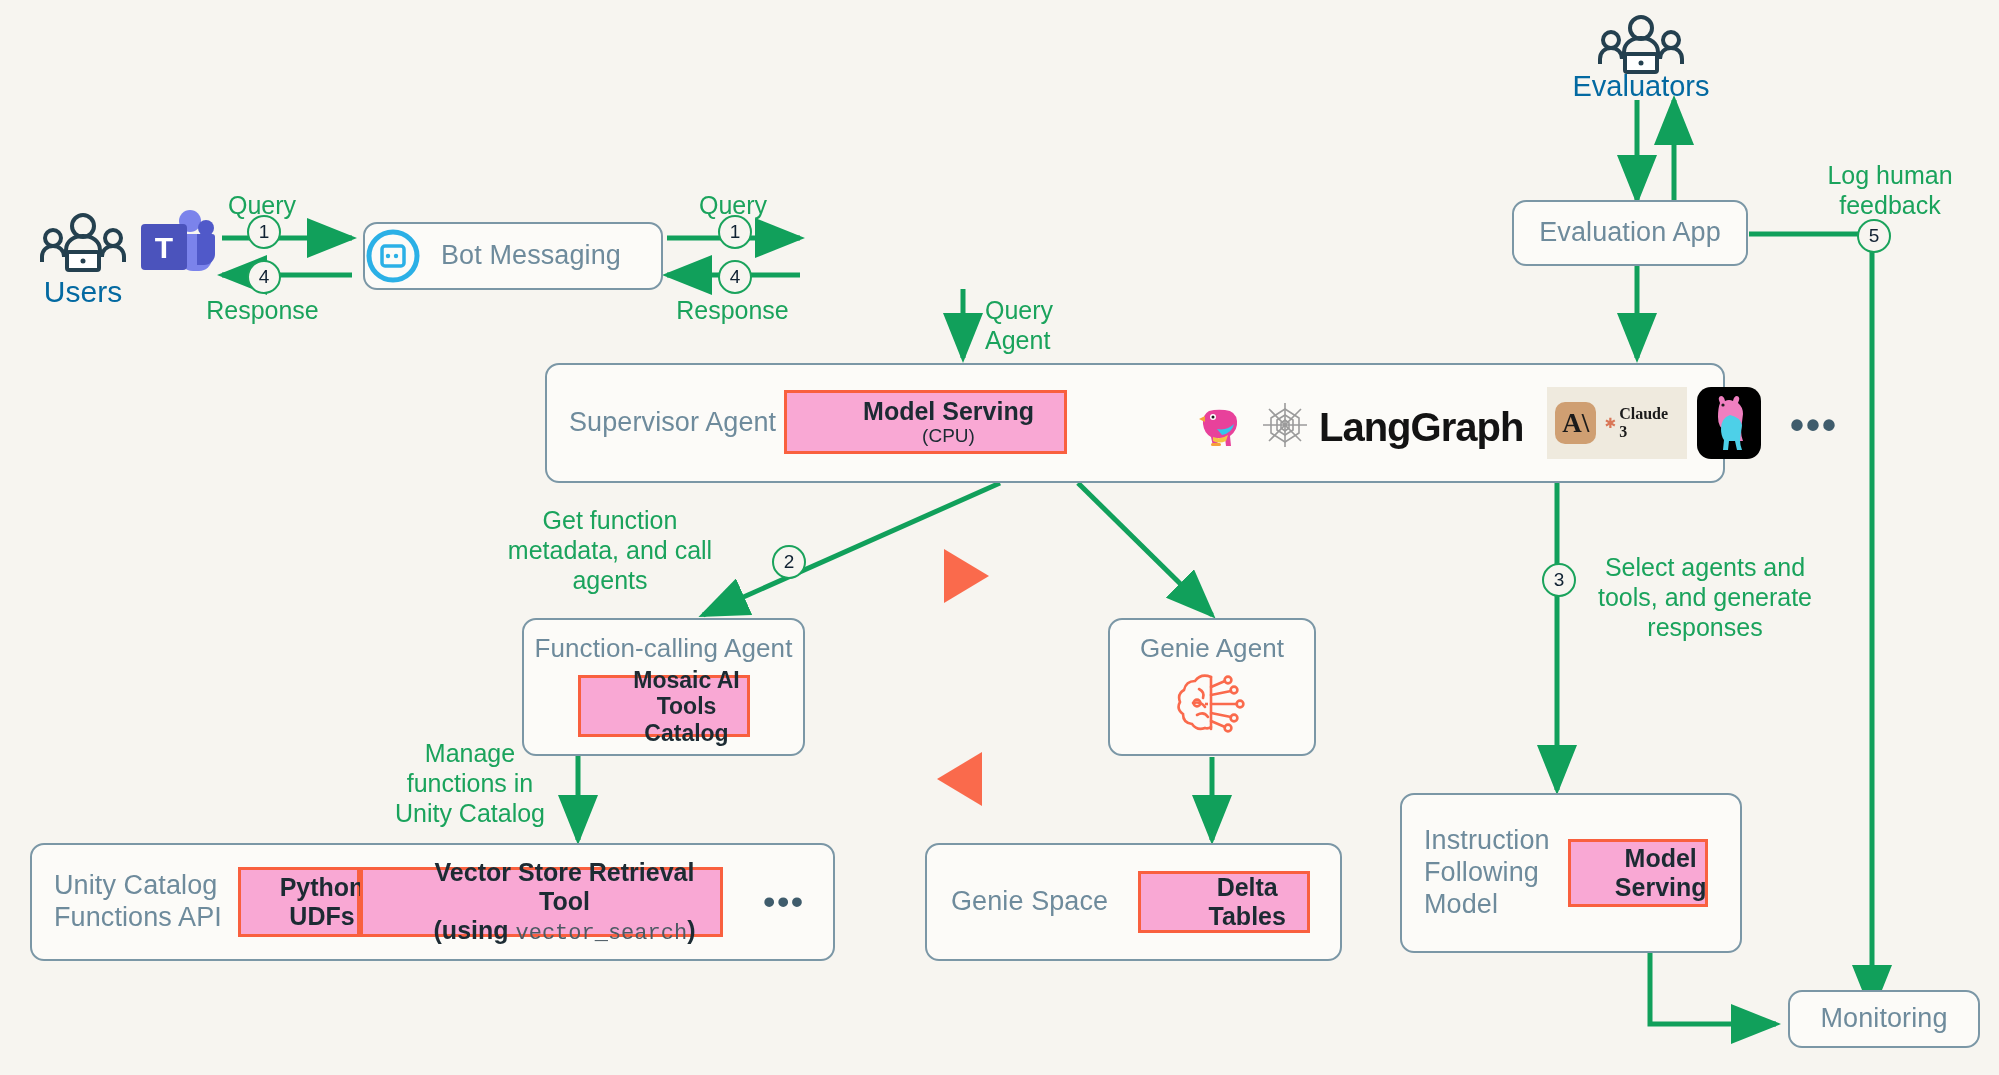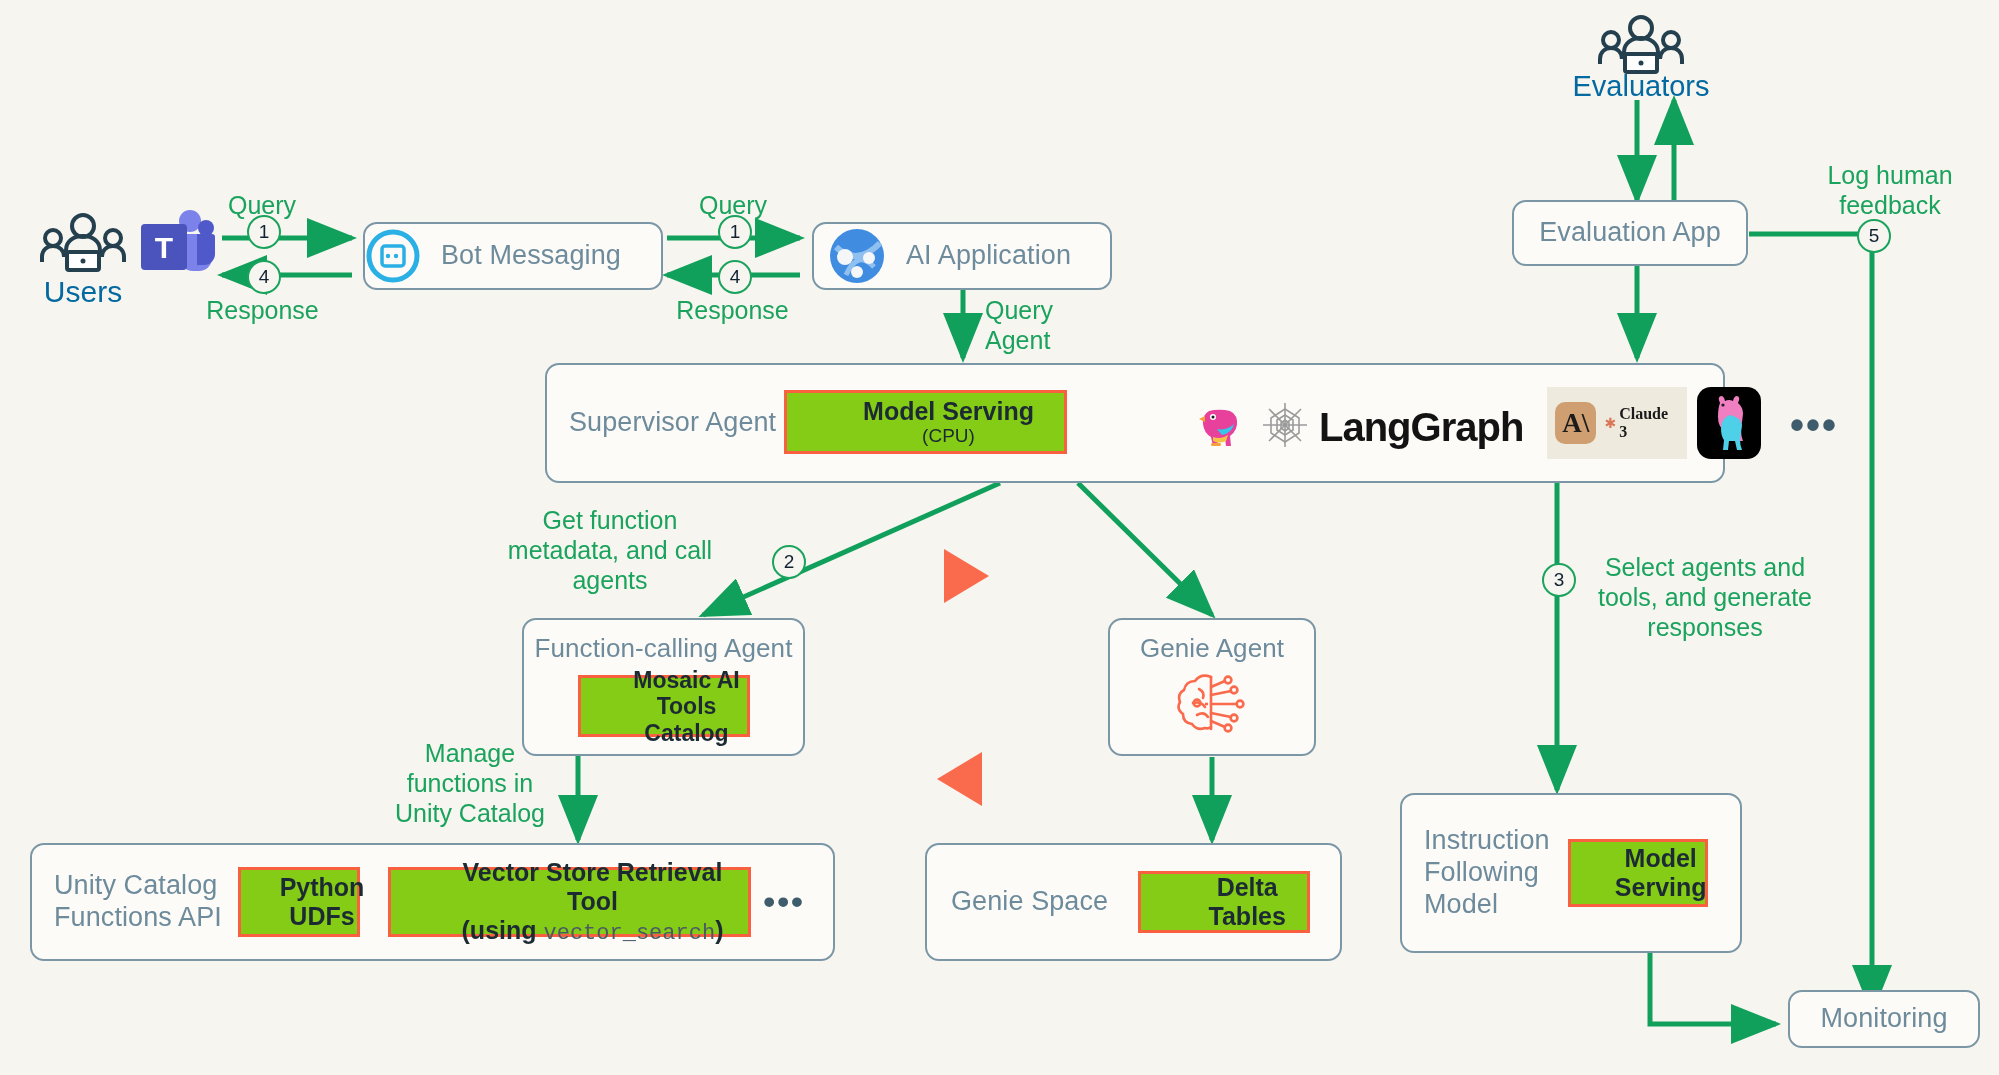--- a/index.html
+++ b/index.html
@@ -28,21 +28,21 @@
     font-size:27px;
     letter-spacing:.1px;
     white-space:pre-line;
     line-height:1.18;
   }
 
   
   .redbox{
     box-sizing:border-box;
     border:3px solid #f9603f;
-    background:#84cc16;
+    background:#f9a8d4;
     color:#1c2b33;
     display:flex;
     align-items:center;
     justify-content:center;
     text-align:center;
     font-weight:bold;
     line-height:1.15;
     padding-left:46px;
   }
   .redbox .sub{font-weight:normal;display:block;font-size:.76em;}
@@ -209,33 +209,20 @@
       </svg>
     </span>
     <span class="node-label" style="margin-left:20px;">Bot Messaging</span>
   </div>
 
   <div class="glabel" style="left:678px;top:190px;width:110px;">Query</div>
   <div class="stepnum" style="left:718px;top:215px;">1</div>
   <div class="stepnum" style="left:718px;top:260px;">4</div>
   <div class="glabel" style="left:670px;top:295px;width:125px;">Response</div>
 
-  <div class="node" style="left:812px;top:222px;width:300px;height:68px;padding-left:14px;">
-    <span class="logo" style="position:relative;left:0;top:0;width:58px;height:58px;">
-      <svg width="58" height="58" viewBox="0 0 58 58">
-        <circle cx="29" cy="29" r="27" fill="#3f8ce0"></circle>
-        <path d="M8 20 Q29 40 52 16" stroke="#8fc0f0" stroke-width="6" fill="none"></path>
-        <path d="M18 48 Q30 22 46 40" stroke="#8fc0f0" stroke-width="5" fill="none"></path>
-        <circle cx="17" cy="30" r="8" fill="#f4f6f8"></circle>
-        <circle cx="41" cy="31" r="6" fill="#f4f6f8"></circle>
-        <circle cx="29" cy="45" r="6" fill="#f4f6f8"></circle>
-      </svg>
-    </span>
-    <span class="node-label" style="margin-left:20px;">AI Application</span>
-  </div>
 
   <div class="glabel" style="left:985px;top:295px;width:140px;text-align:left;">Query
 Agent</div>
 
   <div class="node" style="left:545px;top:363px;width:1180px;height:120px;">
     <span class="node-label" style="margin-left:22px;">Supervisor Agent</span>
 
     <div class="redbox" style="position:absolute;left:237px;top:25px;width:283px;height:64px;font-size:25px;flex-direction:column;">
       <span>Model Serving</span>
       <span class="sub">(CPU)</span>
@@ -319,21 +306,21 @@
 
   <div class="glabel" style="left:355px;top:738px;width:230px;">Manage
 functions in
 Unity Catalog</div>
 
   <div class="node" style="left:30px;top:843px;width:805px;height:118px;">
     <span class="node-label" style="margin-left:22px;width:180px;">Unity Catalog
 Functions API</span>
     <div class="redbox" style="margin-left:4px;width:122px;height:70px;font-size:25px;white-space:pre-line;">Python
 UDFs</div>
-    <div class="redbox" style="margin-left:28px;width:363px;height:70px;font-size:25px;flex-direction:column;">
+    <div class="redbox" style="margin-left:0;width:363px;height:70px;font-size:25px;flex-direction:column;">
       <span>Vector Store Retrieval Tool</span>
       <span>
         <span>(using </span><span class="mono">vector_search</span><span>)</span>
       </span>
     </div>
     <div class="dots" style="right:28px;top:50px;font-size:34px;">•••</div>
   </div>
 
   <div class="node" style="left:925px;top:843px;width:417px;height:118px;">
     <span class="node-label" style="margin-left:24px;">Genie Space</span>

